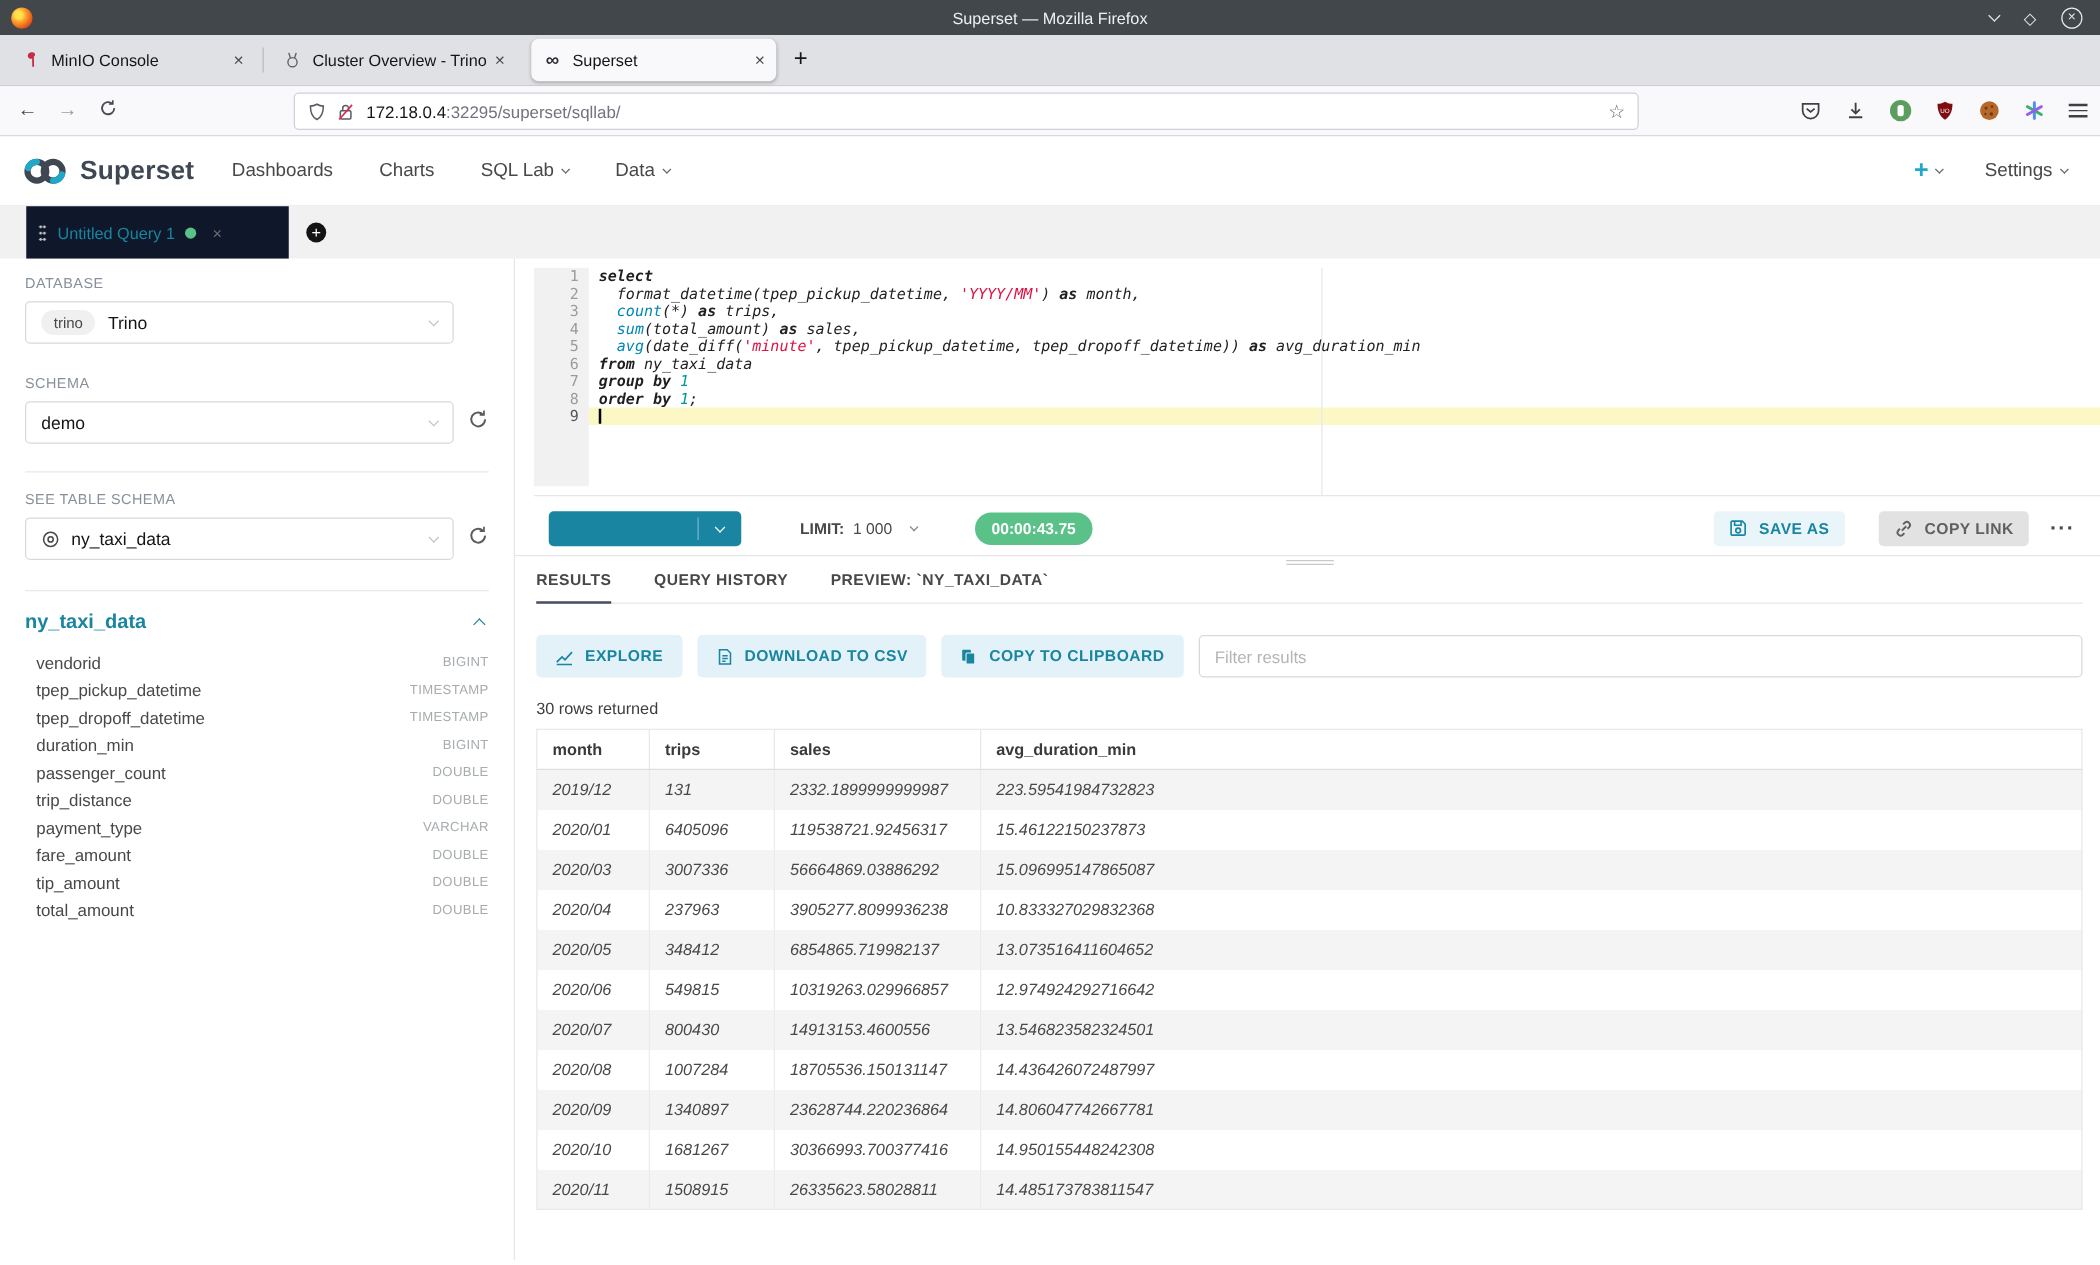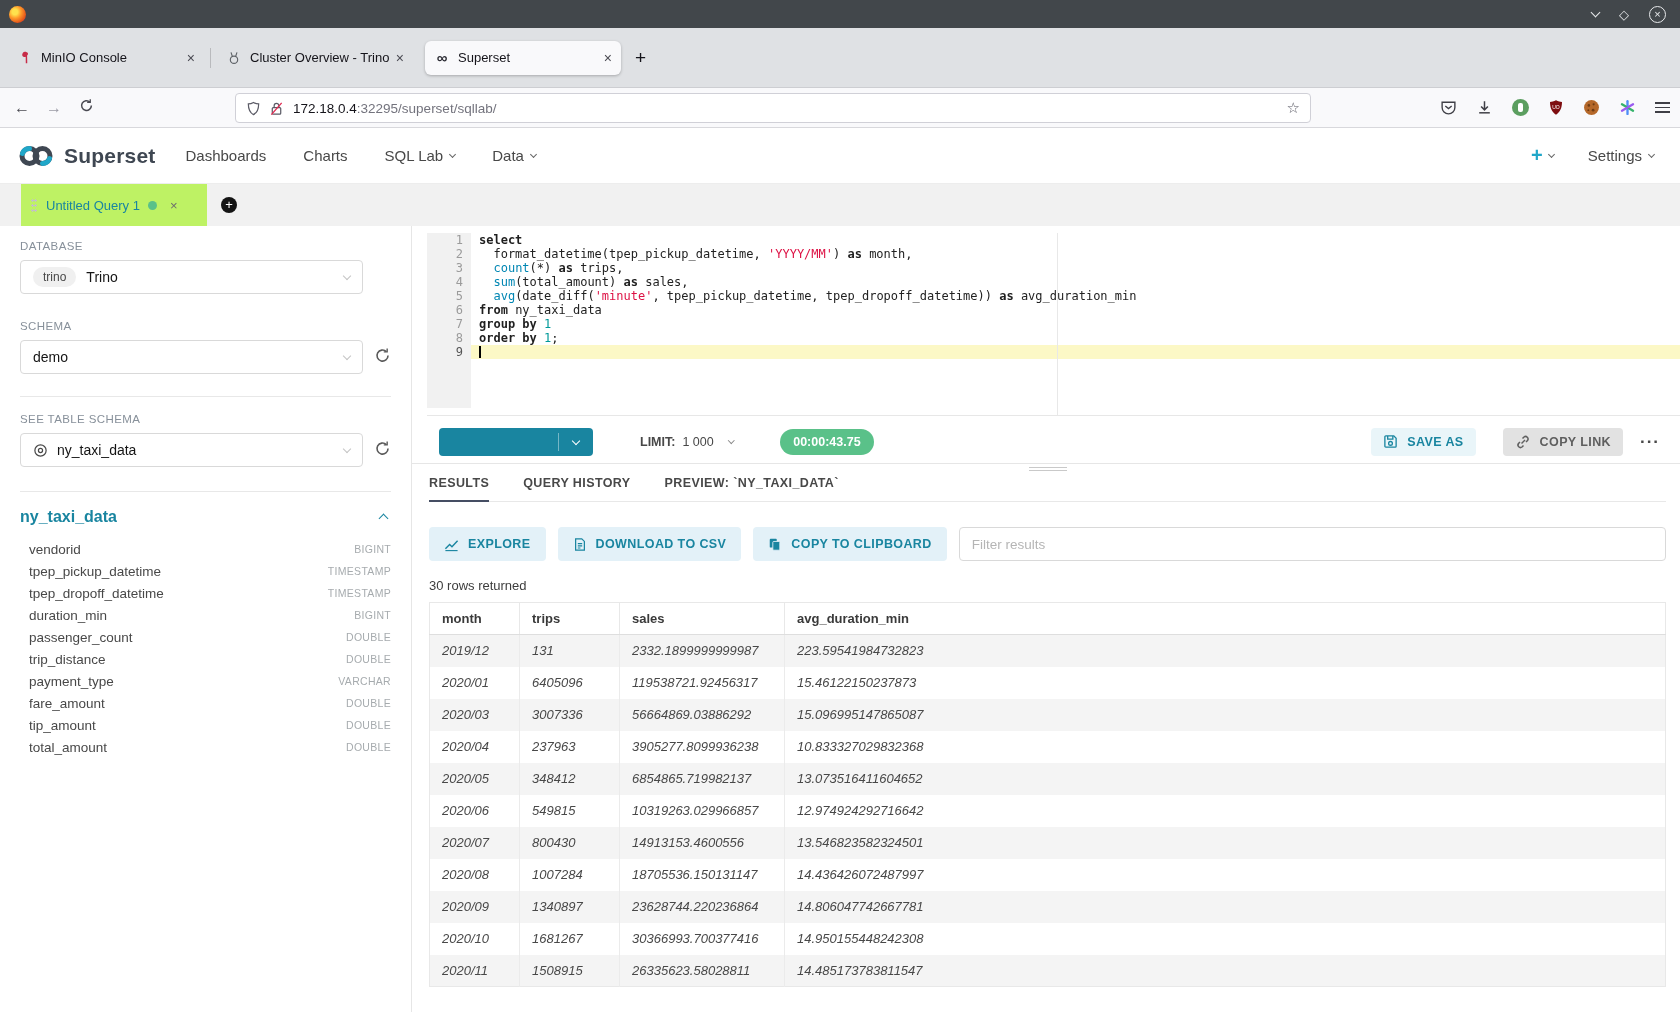--- a/index.html
+++ b/index.html
@@ -12,21 +12,21 @@
     background:radial-gradient(circle at 35% 35%, #ffe14d 0 18%, #ff9a2a 40%, #e4561a 70%, #b5186d 100%); }
   .win-title { position:absolute; left:0; right:0; text-align:center; color:#eef0f1; font-size:13px; }
   .win-ctrls { margin-left:auto; display:flex; align-items:center; gap:20px; padding-right:14px; z-index:2; }
   .chev { display:inline-block; width:7px; height:7px; border-right:1.6px solid #888; border-bottom:1.6px solid #888; transform:rotate(45deg); }
   .chev.up { transform:rotate(-135deg); }
   .win-ctrls .chev { border-color:#e8eaec; margin-top:-3px; }
   .win-max { color:#e8eaec; font-size:13px; line-height:1; }
   .win-close { width:17px; height:17px; border:1.7px solid #e8eaec; border-radius:50%; color:#e8eaec;
     font-size:11px; display:flex; align-items:center; justify-content:center; line-height:1; }
 
-  .tabstrip { height:60px; background:#dfe1e4; display:flex; align-items:center; padding-left:8px; border-bottom:1px solid #cdced2; }
+  .tabstrip { height:41px; background:#dfe1e4; display:flex; align-items:center; padding-left:8px; border-bottom:1px solid #cdced2; }
   .btab { height:34px; border-radius:6px; display:flex; align-items:center; padding:0 9px; width:196px; }
   .btab.active { background:#f9f9fb; box-shadow:0 1px 3px rgba(0,0,0,.25); }
   .btab .fav { width:16px; height:16px; flex:0 0 16px; display:flex; align-items:center; justify-content:center; }
   .btab .t { font-size:13px; color:#15141a; margin-left:8px; flex:1; white-space:nowrap; overflow:hidden; }
   .btab .x { color:#4a4a52; font-size:14px; margin-left:6px; }
   .tabsep { width:1px; height:20px; background:#b9babd; margin:0 6px; }
   .newtab { font-size:19px; color:#15141a; margin-left:14px; font-weight:400; }
 
   .ffnav { height:40px; background:#f9f9fb; border-bottom:1px solid #d8d8dc; display:flex; align-items:center; position:relative; }
   .navbtn { font-size:16px; color:#4a4a52; width:32px; text-align:center; }
@@ -45,21 +45,21 @@
   .ss-header { height:56px; background:#fff; display:flex; align-items:center; padding:0 16px; border-bottom:1px solid #ededed; }
   .brand { font-size:21px; font-weight:bold; color:#3f4752; margin-left:8px; letter-spacing:.2px; }
   .ss-nav { display:flex; align-items:center; margin-left:30px; gap:37px; }
   .ss-nav .item { font-size:15px; color:#484848; display:flex; align-items:center; gap:7px; }
   .ss-nav .chev, .ss-right .chev { width:5px; height:5px; border-color:#666; margin-top:-3px; }
   .ss-right { margin-left:auto; display:flex; align-items:center; gap:34px; padding-right:10px; }
   .plus-teal { color:#20a7c9; font-size:20px; font-weight:bold; display:flex; align-items:center; gap:6px; }
 
   
   .qtabbar { height:42px; background:#f1f1f1; display:flex; align-items:stretch; }
-  .qtab { background:#bef264; width:186px; margin-left:21px; display:flex; align-items:center; padding:0 10px; }
+  .qtab { background:#0f172a; width:210px; margin-left:21px; display:flex; align-items:center; padding:0 10px; }
   .dragdots { width:6px; height:14px; margin-right:9px;
     background-image:radial-gradient(circle, #c3c3c3 1.1px, transparent 1.3px);
     background-size:3px 5px; }
   .qtab .label { color:#1985a0; font-size:13px; }
   .qtab .dot { width:9px; height:9px; border-radius:50%; background:#5ac189; margin-left:8px; }
   .qtab .x { color:#6d6d6d; font-size:13px; margin-left:13px; }
   .qtab-add { width:44px; display:flex; align-items:center; justify-content:center; }
   .addcirc { width:16px; height:16px; background:#141414; color:#fff; border-radius:50%;
     font-size:13px; line-height:15px; text-align:center; }
 
@@ -84,21 +84,21 @@
   .col-type { margin-left:auto; font-size:10.5px; color:#a6abae; letter-spacing:.3px; }
 
   
   .editor-pane { flex:1; display:flex; flex-direction:column; background:#fff; min-width:0; }
   .ace { position:relative; margin:7px 0 0 15px; height:183px; border-bottom:1px solid #e7e7e7;
     font-family:"DejaVu Sans Mono", monospace; font-size:12px; line-height:14px; overflow:hidden; }
   .gutter { position:absolute; left:0; top:0; bottom:7px; width:44px; background:#f1f1f1; color:#9b9b9b;
     text-align:right; padding-right:8px; }
   .gl { height:14px; }
   .gl.act { color:#555; }
-  .codearea { position:absolute; left:52px; top:0; right:16px; }
+  .codearea { position:absolute; left:52px; top:0; right:16px;font-style:italic; }
   .cl { height:14px; white-space:pre; color:#222; }
   .tk-kw { font-weight:bold; color:#1f1f1f; }
   .tk-fn { color:#0086b3; }
   .tk-str { color:#dd1144; }
   .tk-num { color:#009999; }
   .hl-line { position:absolute; left:44px; right:0; top:112px; height:14px; background:#fcf8c6; z-index:-1; }
   .ace { z-index:0; }
   .hl-line { z-index:0; }
   .codearea, .gutter { z-index:1; }
   .print-margin { position:absolute; left:630px; top:0; bottom:0; width:1px; background:#e8e8e8; }
@@ -147,20 +147,21 @@
   table.grid th:last-child { border-right:none; }
   table.grid td { height:32px; font-size:13px; color:#484848; padding-left:12px; border-right:1px solid #ebebeb;font-style:italic; }
   table.grid td:last-child { border-right:none; }
   table.grid tbody tr:nth-child(odd) { background:#f4f4f4; }
 </style>
 </head>
 <body>
 
 <div class="titlebar">
   <div class="ff-logo"></div>
+  <div class="win-title">Superset — Mozilla Firefox</div>
   <div class="win-ctrls">
     <span class="chev"></span>
     <span class="win-max">◇</span>
     <span class="win-close">×</span>
   </div>
 </div>
 
 <div class="tabstrip">
   <div class="btab">
     <span class="fav">

